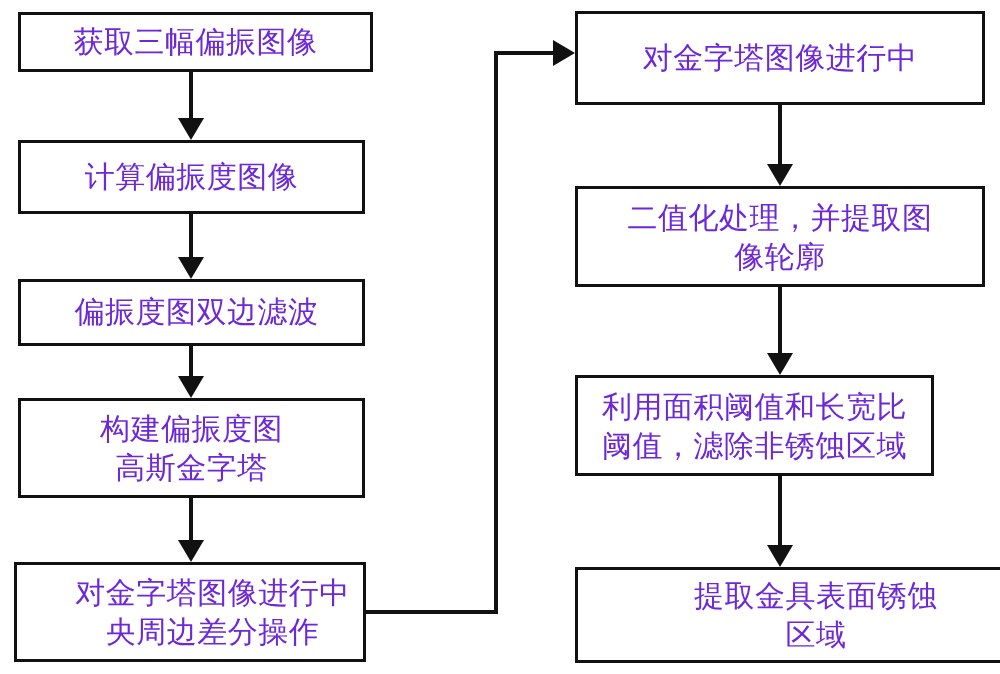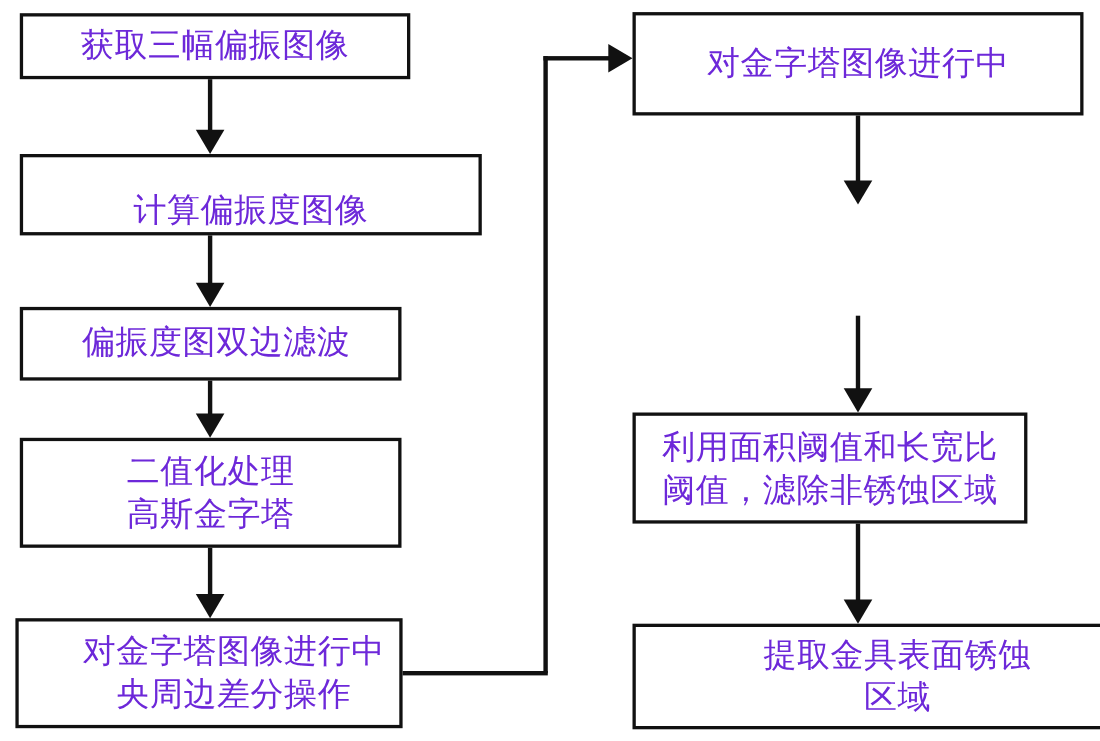--- a/index.html
+++ b/index.html
@@ -71,42 +71,46 @@
 </style>
 </head>
 <body>
 
 <div id="canvas">
 
   <div class="node" style="left:18px; top:12px; width:355px; height:60px;">
     <span class="node-label">获取三幅偏振图像</span>
   </div>
 
-  <div class="node" style="left:18px; top:140px; width:420px; height:74px;align-items:flex-end;">
+  <div class="node" style="left:18px; top:140px; width:347px; height:74px;">
     <span class="node-label">计算偏振度图像</span>
   </div>
 
   <div class="node" style="left:18px; top:279px; width:347px; height:67px;padding-left:10px;">
     <span class="node-label">偏振度图双边滤波</span>
   </div>
 
   <div class="node two-line" style="left:18px; top:398px; width:347px; height:100px;">
-    <span class="node-label">二值化处理
+    <span class="node-label">构建偏振度图
 高斯金字塔</span>
   </div>
 
   <div class="node two-line" style="left:14px; top:562px; width:352px; height:100px;padding-left:45px;">
     <span class="node-label">对金字塔图像进行中
 央周边差分操作</span>
   </div>
 
   <div class="node" style="left:575px; top:11px; width:410px; height:94px;">
     <span class="node-label">对金字塔图像进行中</span>
   </div>
 
+  <div class="node two-line" style="left:575px; top:186px; width:410px; height:101px;">
+    <span class="node-label">二值化处理，并提取图
+像轮廓</span>
+  </div>
 
   <div class="node two-line" style="left:575px; top:375px; width:359px; height:101px;">
     <span class="node-label">利用面积阈值和长宽比
 阈值，滤除非锈蚀区域</span>
   </div>
 
   <div class="node two-line" style="left:575px; top:567px; width:438px; height:96px;padding-left:44px;">
     <span class="node-label">提取金具表面锈蚀
 区域</span>
   </div>

